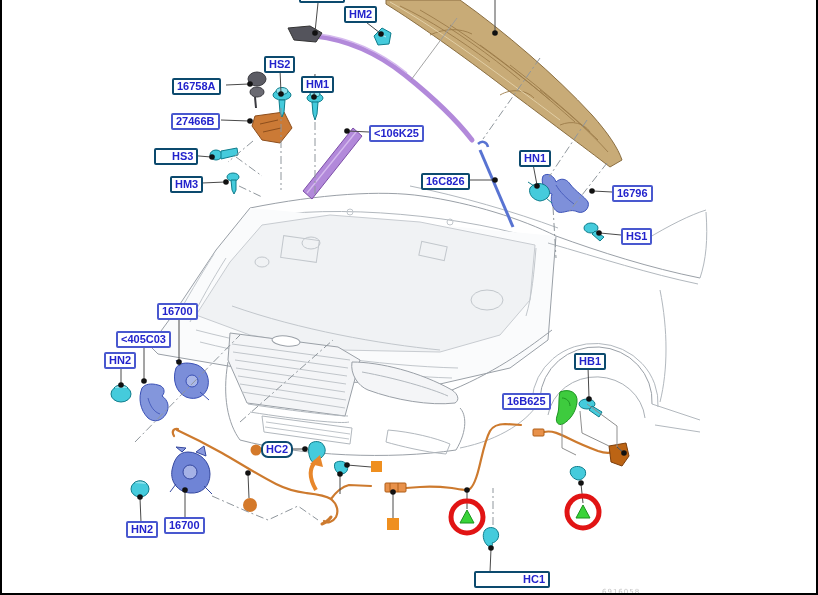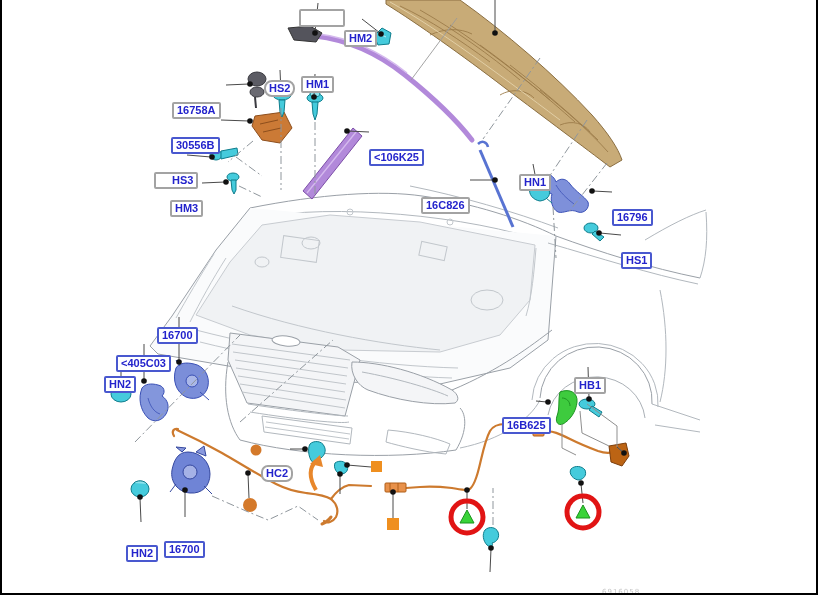--- a/index.html
+++ b/index.html
@@ -1,21 +1,21 @@
 <!DOCTYPE html>
 <html><head>
 <meta charset="utf-8">
 <style>
   html,body{margin:0;padding:0;background:#fff;}
   #stage{position:relative;width:818px;height:595px;background:#ffffff;overflow:hidden;
          font-family:"Liberation Sans",sans-serif;}
   #art{position:absolute;left:0;top:0;z-index:1;}
-  .callout{position:absolute;background:#ffffff;border:2px solid #a3a3a3;color:#2323cc;
+  .callout{position:absolute;background:#ffffff;border:2px solid #0c4a6e;color:#2323cc;
            font:bold 11px "Liberation Sans",sans-serif;line-height:13px;padding:0 3px;
-           border-radius:2px;white-space:nowrap;z-index:6;margin-top:24px;}
+           border-radius:2px;white-space:nowrap;z-index:6;}
   .callout.b{border-color:#4958cf;}
   .frame{position:absolute;background:#000;z-index:8;}
   #watermark{position:absolute;left:602px;top:588px;color:#c6c6c6;font:7px "DejaVu Sans",sans-serif;
              letter-spacing:1px;z-index:4;}
 </style>
 </head>
 <body>
 
 <div id="stage">
 
@@ -319,24 +319,24 @@
     <circle cx="467" cy="517" r="16" fill="none" stroke="#e11414" stroke-width="5"></circle>
   </g>
   <g>
     <polygon points="576,518 590,518 583,505" fill="#39d339" stroke="#18941c"></polygon>
     <circle cx="583" cy="512" r="16" fill="none" stroke="#e11414" stroke-width="5"></circle>
   </g>
 </svg>
 
   <div class="callout" style="left:299px;top:-15px;width:36px;height:14px;"></div>
   <div class="callout" style="left:344px;top:6px;">HM2</div>
-  <div class="callout" style="left:264px;top:56px;border-radius:8px;">HS2</div>
-  <div class="callout" style="left:301px;top:52px;">HM1</div>
+  <div class="callout" style="left:264px;top:56px;">HS2</div>
+  <div class="callout" style="left:301px;top:76px;">HM1</div>
   <div class="callout" style="left:172px;top:78px;">16758A</div>
-  <div class="callout b" style="left:171px;top:113px;">30556B</div>
+  <div class="callout b" style="left:171px;top:113px;">27466B</div>
   <div class="callout" style="left:154px;top:148px;padding-left:16px;">HS3</div>
   <div class="callout" style="left:170px;top:176px;text-align:center;">HM3</div>
   <div class="callout b" style="left:369px;top:125px;">&lt;106K25</div>
   <div class="callout" style="left:421px;top:173px;">16C826</div>
   <div class="callout" style="left:519px;top:150px;">HN1</div>
   <div class="callout b" style="left:612px;top:185px;">16796</div>
   <div class="callout b" style="left:621px;top:228px;">HS1</div>
   <div class="callout b" style="left:157px;top:303px;">16700</div>
   <div class="callout b" style="left:116px;top:331px;">&lt;405C03</div>
   <div class="callout b" style="left:104px;top:352px;">HN2</div>

